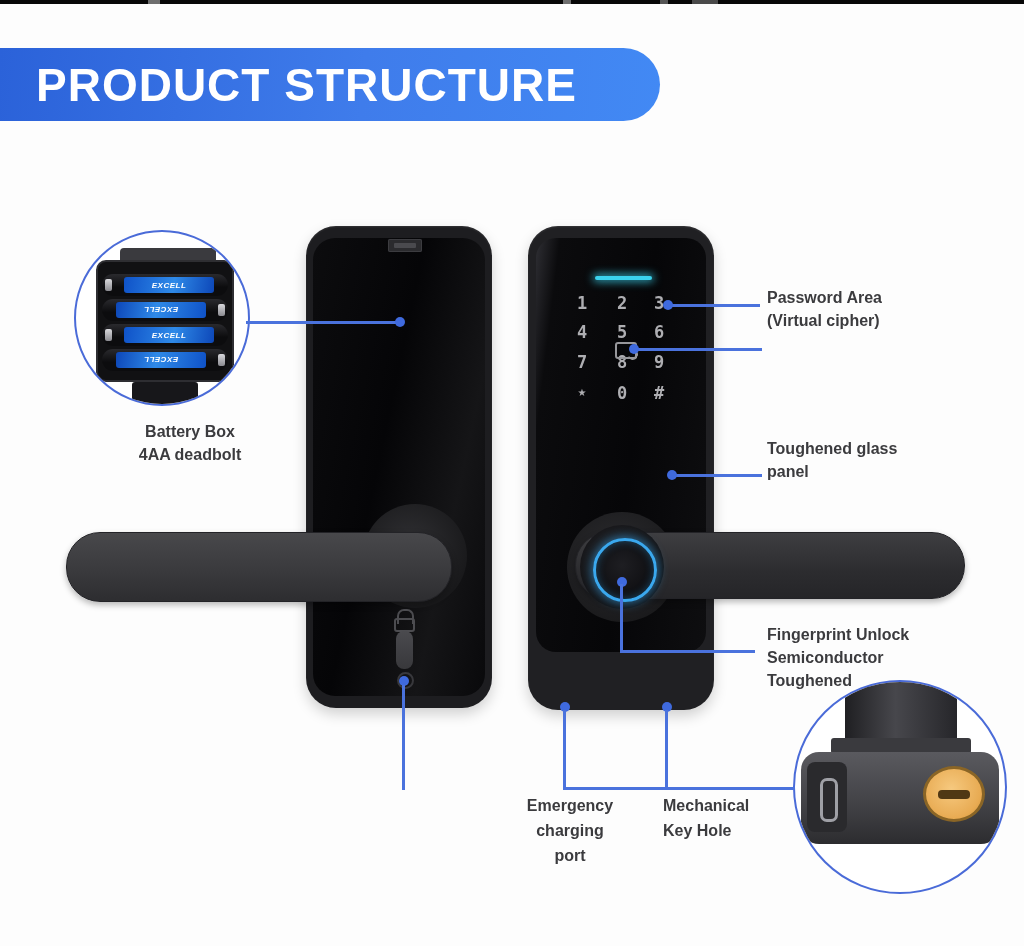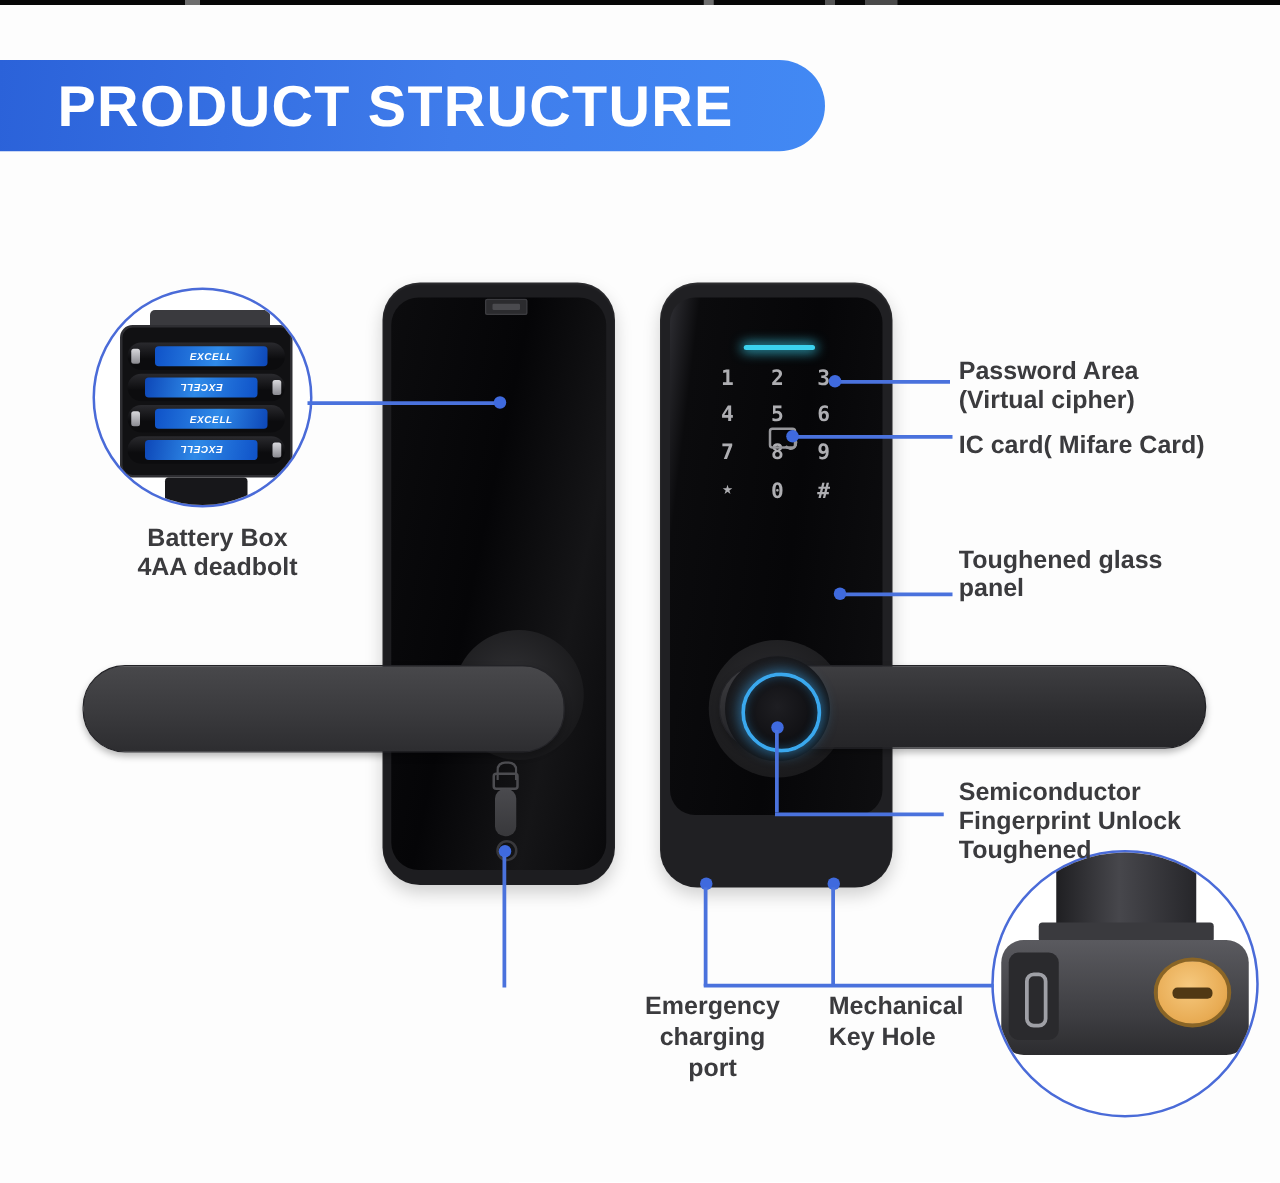--- a/index.html
+++ b/index.html
@@ -7,21 +7,21 @@
           font-family:"Liberation Sans",sans-serif;}
 
   
   .topstrip{position:absolute;left:0;top:0;width:1024px;height:4px;background:#070707;}
   .topgap{position:absolute;top:0;height:4px;background:#6e6e6e;}
 
   
   .banner{position:absolute;left:0;top:48px;width:660px;height:73px;
           border-radius:0 40px 40px 0;
           background:linear-gradient(95deg,#2b62d9 0%,#3f7ceb 55%,#4289f4 100%);
-          display:flex;align-items:center;padding-left:46px;box-sizing:border-box;}
+          display:flex;align-items:center;padding-left:36px;box-sizing:border-box;}
   .banner span{color:#ffffff;font-size:46px;font-weight:bold;letter-spacing:1px;}
 
   
   .lock{position:absolute;background:#1d1d20;border-radius:30px;
         box-shadow:inset 0 1px 2px rgba(255,255,255,.10),0 6px 14px rgba(0,0,0,.18);}
   .panel{position:absolute;border-radius:22px;}
   .panel.back{background:linear-gradient(102deg,#0c0c0e 0%,#050507 42%,#151517 74%,#09090b 100%);}
   .panel.front{background:linear-gradient(97deg,#2e2e33 0%,#0b0b0d 11%,#060608 55%,#0e0e10 100%);}
   .grille{position:absolute;left:388px;top:239px;width:34px;height:13px;background:#2b2b2e;
           border-radius:2px;box-shadow:inset 0 0 0 1px #3c3c40;}
@@ -52,21 +52,21 @@
               border-radius:3px;}
   .knob{position:absolute;left:396px;top:631px;width:17px;height:38px;border-radius:8px;
         background:linear-gradient(180deg,#4a4a4e,#38383b);}
   .knob-ring{position:absolute;left:397px;top:672px;width:13px;height:13px;border:2px solid #38383c;border-radius:50%;}
 
   
   .cl{position:absolute;background:#4a72dd;}
   .dot{position:absolute;width:10px;height:10px;border-radius:50%;background:#3f6ade;}
 
   
-  .label{position:absolute;color:#3b3b3e;font-weight:600;font-size:20px;line-height:23px;}
+  .label{position:absolute;color:#3b3b3e;font-weight:600;font-size:16px;line-height:23px;}
   .label span{display:block;}
   .label.center{text-align:center;}
   .label.bottom{line-height:25px;}
 
   
   .circle-inset{position:absolute;border-radius:50%;border:2px solid #4a6bd8;background:#ffffff;overflow:hidden;}
   .bat-toptab{position:absolute;left:44px;top:16px;width:96px;height:26px;background:#3a3a3e;border-radius:4px;}
   .bat-housing{position:absolute;left:20px;top:28px;width:138px;height:122px;background:#111113;
                border:2px solid #2e2e32;border-radius:10px;box-sizing:border-box;}
   .bat-stack{position:absolute;left:26px;top:42px;width:126px;height:97px;display:flex;
@@ -211,42 +211,39 @@
 
   <div class="dot" style="left:399px;top:676px;"></div>
   <div class="cl" style="left:402px;top:685px;width:3px;height:105px;"></div>
 
   <div class="dot" style="left:560px;top:702px;"></div>
   <div class="dot" style="left:662px;top:702px;"></div>
   <div class="cl" style="left:563px;top:710px;width:3px;height:79px;"></div>
   <div class="cl" style="left:665px;top:710px;width:3px;height:79px;"></div>
   <div class="cl" style="left:563px;top:787px;width:232px;height:3px;"></div>
 
-  <div class="label center" style="left:88px;top:420px;width:172px;">
+  <div class="label center" style="left:104px;top:420px;width:172px;">
     <span>Battery Box</span>
     <span>4AA deadbolt</span>
   </div>
 
   <div class="label" style="left:767px;top:286px;">
     <span>Password Area</span>
     <span>(Virtual cipher)</span>
   </div>
 
-  <div class="label" style="left:767px;top:345px;">
-    <span>IC card( Mifare Card)</span>
-  </div>
 
   <div class="label" style="left:767px;top:437px;">
     <span>Toughened glass</span>
     <span>panel</span>
   </div>
 
   <div class="label" style="left:767px;top:623px;">
+    <span>Fingerprint Unlock</span>
     <span>Semiconductor</span>
-    <span>Fingerprint Unlock</span>
     <span>Toughened</span>
   </div>
 
 
   <div class="label bottom" style="left:663px;top:793px;">
     <span>Mechanical</span>
     <span>Key Hole</span>
   </div>
 
   <div class="label center bottom" style="left:500px;top:793px;width:140px;">

